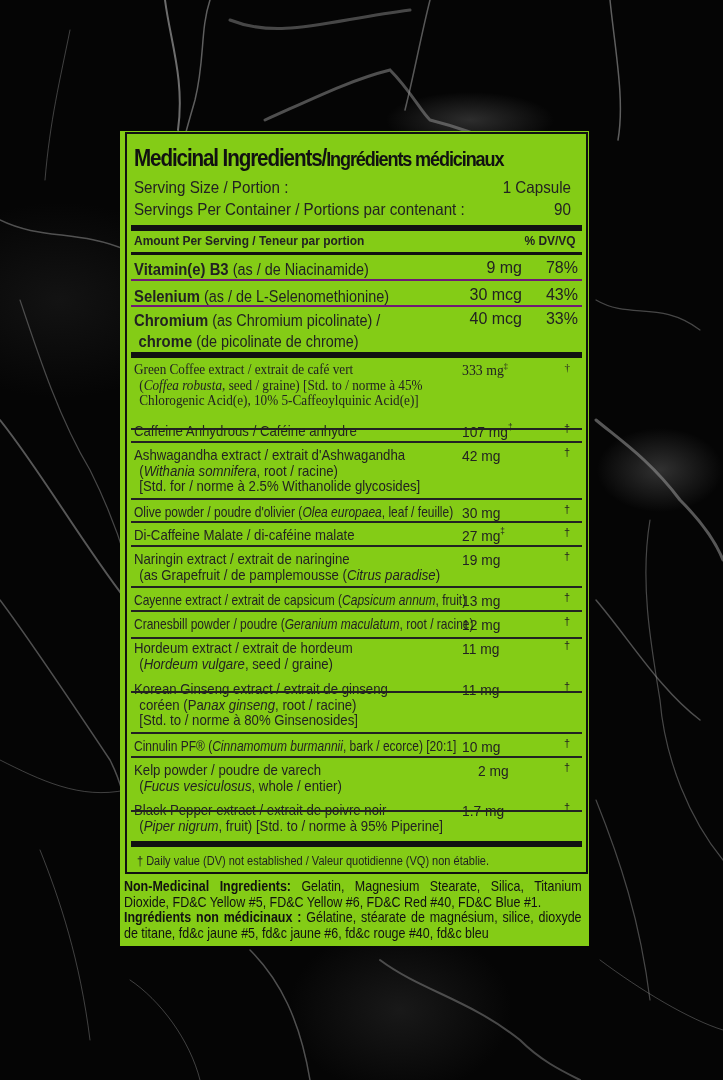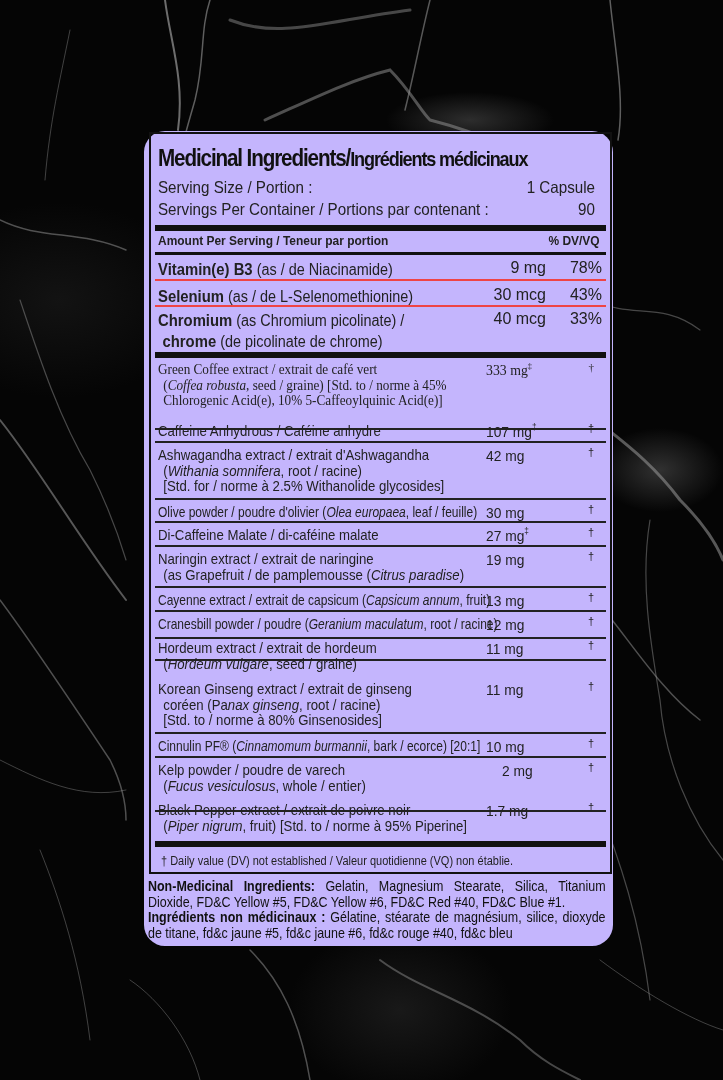--- a/index.html
+++ b/index.html
@@ -15,23 +15,22 @@
     background:
       radial-gradient(ellipse 120px 40px at 470px 120px, rgba(120,120,120,0.35), transparent 70%),
       radial-gradient(ellipse 90px 60px at 660px 470px, rgba(130,130,130,0.35), transparent 70%),
       radial-gradient(ellipse 200px 140px at 60px 300px, rgba(60,60,60,0.25), transparent 70%),
       radial-gradient(ellipse 160px 120px at 400px 1010px, rgba(70,70,70,0.3), transparent 70%),
       #050505;
   }
   .marble svg { position: absolute; left: 0; top: 0; }
 
   .label {
-    position: absolute; left: 144px; top: 131px; width: 469px; height: 815px;
-    background: #c4b5fd;
-    border-radius: 21px;
+    position: absolute; left: 120px; top: 131px; width: 469px; height: 815px;
+    background: #84cc16;
   }
   .panel {
     position: absolute; left: 5px; top: 1px; width: 463px; height: 742px;
     border: 2px solid #111;
   }
   .title {
     position: absolute; left: 7px; top: 10px;
     font-family: "Liberation Sans", sans-serif; font-weight: bold;
     font-size: 24px; letter-spacing: -1.3px; transform: scaleX(0.86); transform-origin: left center;
     white-space: nowrap; color: #111;
@@ -45,21 +44,21 @@
   .row-line .val { position: absolute; right: -30px; }
   .bar { position: absolute; left: 4px; right: 4px; background: #111; }
   .hdr {
     position: absolute; left: 7px; right: 8px; top: 99px;
     font-size: 13px; font-weight: bold; color: #222;
     transform: scaleX(0.92); transform-origin: left center; white-space: nowrap;
   }
   .hdr .dv { position: absolute; right: -36px; }
 
   .vrow {
-    position: absolute; left: 4px; right: 4px; border-bottom: 2px solid #ef4444;
+    position: absolute; left: 4px; right: 4px; border-bottom: 2px solid #701a75;
   }
   .vrow.last { border-bottom: none; }
   .vname {
     position: absolute; left: 3px; top: 3px; font-size: 16px; color: #222;
     white-space: nowrap; transform: scaleX(0.9); transform-origin: left top; line-height: 20px;
   }
   .vname b { font-weight: bold; font-size: 16.5px; }
   .vname .l2 { display: block; padding-left: 5px; }
   .vamt { position: absolute; right: 60px; top: 3px; font-size: 16px; color: #222; text-align: right; white-space: nowrap; }
   .vdv  { position: absolute; right: 4px; top: 3px; font-size: 16px; color: #222; text-align: right; }
@@ -218,21 +217,21 @@
       <div class="iamt">13 mg</div>
       <div class="idv">†</div>
     </div>
 
     <div class="irow" style="top:479px;height:26px;">
       <div class="iname tight"><span>Cranesbill powder / poudre (</span><i>Geranium maculatum</i><span>, root / racine)</span></div>
       <div class="iamt">12 mg</div>
       <div class="idv">†</div>
     </div>
 
-    <div class="irow" style="top:503px;height:24px;">
+    <div class="irow" style="top:503px;height:56px;">
       <div class="iname">
         <span>Hordeum extract / extrait de hordeum</span>
         <span class="sub"><span>(</span><i>Hordeum vulgare</i><span>, seed / graine)</span></span>
       </div>
       <div class="iamt">11 mg</div>
       <div class="idv">†</div>
     </div>
 
     <div class="irow" style="top:544px;height:56px;">
       <div class="iname">

